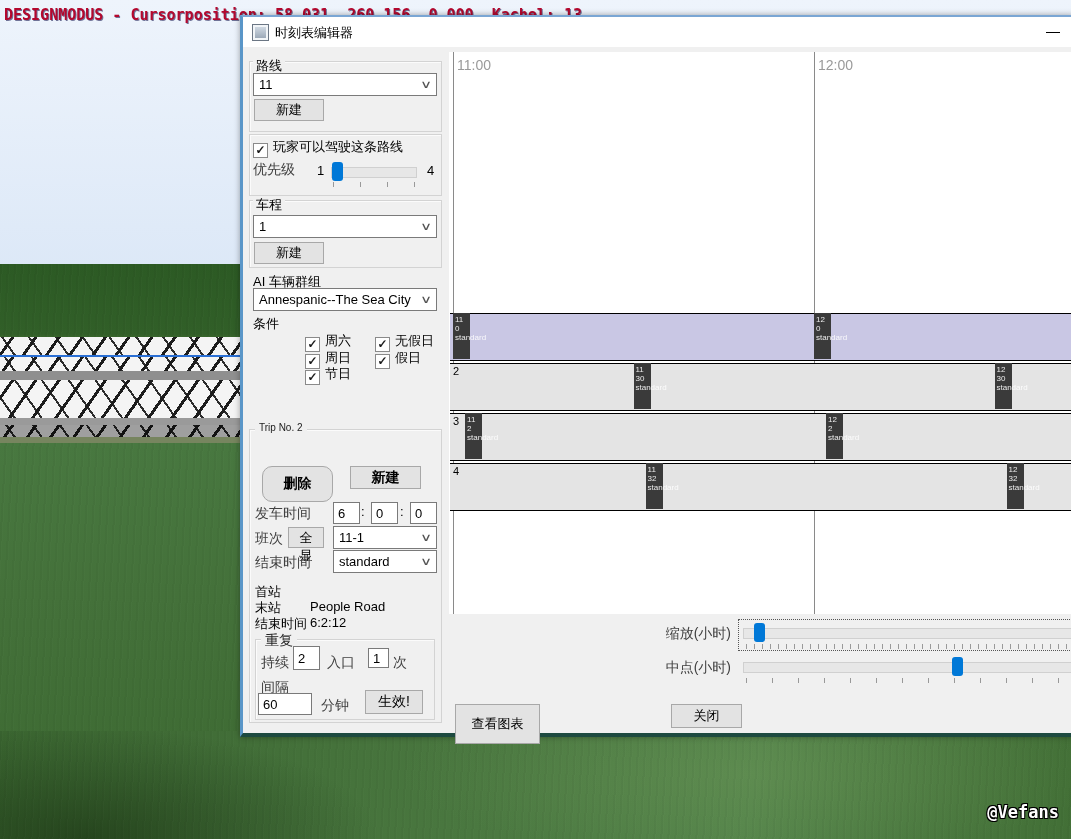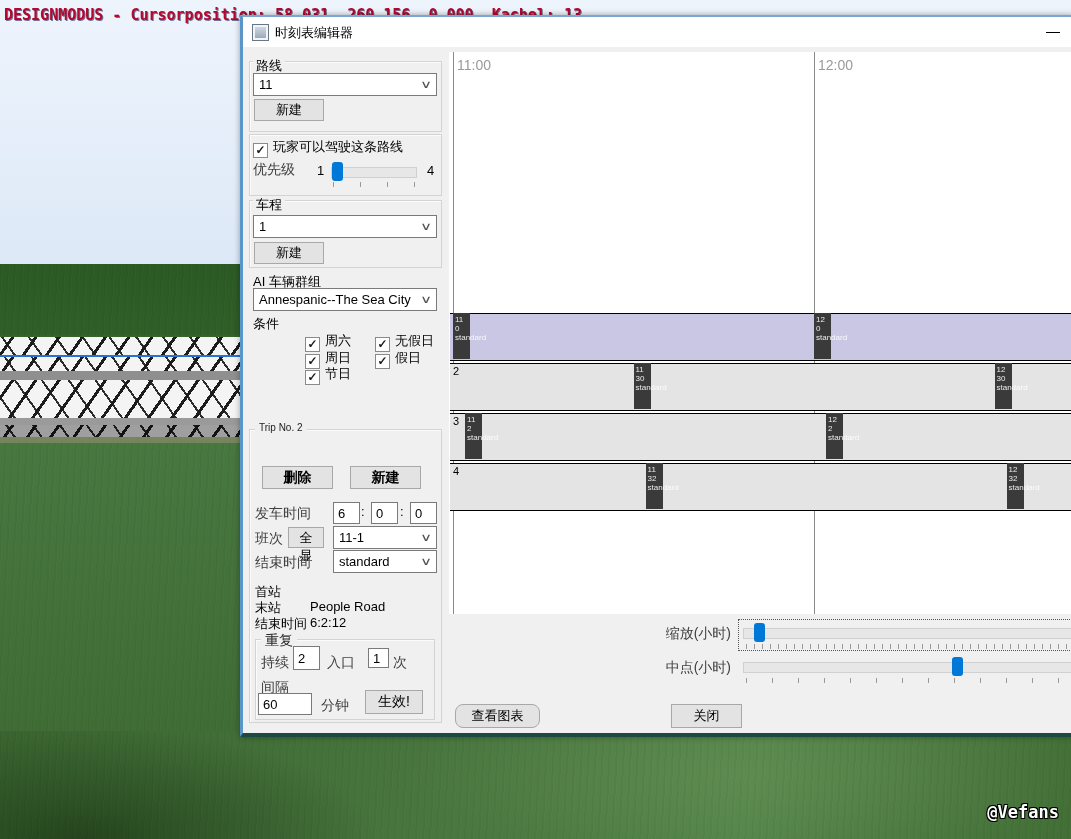--- a/index.html
+++ b/index.html
@@ -168,21 +168,21 @@
         </div>
         <div class="cond-col" style="left: 122px;">
           <div class="cond-item"><span class="cb-box">✓</span><span class="cb-lab">无假日</span></div>
           <div class="cond-item"><span class="cb-box">✓</span><span class="cb-lab">假日</span></div>
         </div>
       </div>
 
     <div class="gbox" style="left:6px;top:412px;width:191px;height:292px;"></div>
     <div class="gbox-label" style="left:12px;top:405px;">Trip No. 2</div>
 
-    <button class="btn bold" style="left:19px;top:449px;width:71px;height:23px;">删除</button>
+    <button class="btn bold" style="left:19px;top:449px;width:71px;height:36px;border-radius:10px;">删除</button>
     <button class="btn bold" style="left:107px;top:449px;width:71px;height:23px;">新建</button>
 
     <div class="lbl14" style="left:12px;top:488px;">发车时间</div>
     <input class="tinput" style="left: 90px; top: 485px; width: 21px; height: 20px;" value="6">
     <div class="lbl" style="left:118px;top:487px;">:</div>
     <input class="tinput" style="left: 128px; top: 485px; width: 21px; height: 20px;" value="0">
     <div class="lbl" style="left:157px;top:487px;">:</div>
     <input class="tinput" style="left: 167px; top: 485px; width: 21px; height: 20px;" value="0">
 
     <div class="lbl14" style="left:12px;top:513px;">班次</div>
@@ -296,18 +296,18 @@
     <div class="focus-rect" style="left:495px;top:602px;width:334px;height:30px;"></div>
     <div class="slider-track" style="left:500px;top:611px;width:330px;"></div>
     <div class="slider-thumb" style="left:511px;top:606px;"></div>
     <div class="ticks" style="left:503px;top:627px;width:326px;"></div>
 
     <div class="lbl14" style="left:404px;top:642px;width:84px;text-align:right;">中点(小时)</div>
     <div class="slider-track" style="left:500px;top:645px;width:330px;"></div>
     <div class="slider-thumb" style="left:709px;top:640px;"></div>
     <div class="ticks sparse" style="left:503px;top:661px;width:326px;"></div>
 
-    <button class="btn" style="left:212px;top:687px;width:85px;height:24px;border-radius:8px;">查看图表</button>
+    <button class="btn" style="left:212px;top:687px;width:85px;height:40px;">查看图表</button>
     <button class="btn" style="left:428px;top:687px;width:71px;height:24px;">关闭</button>
   </div>
 
   <div class="watermark">@Vefans</div>
 </div>
 
 </body></html>

